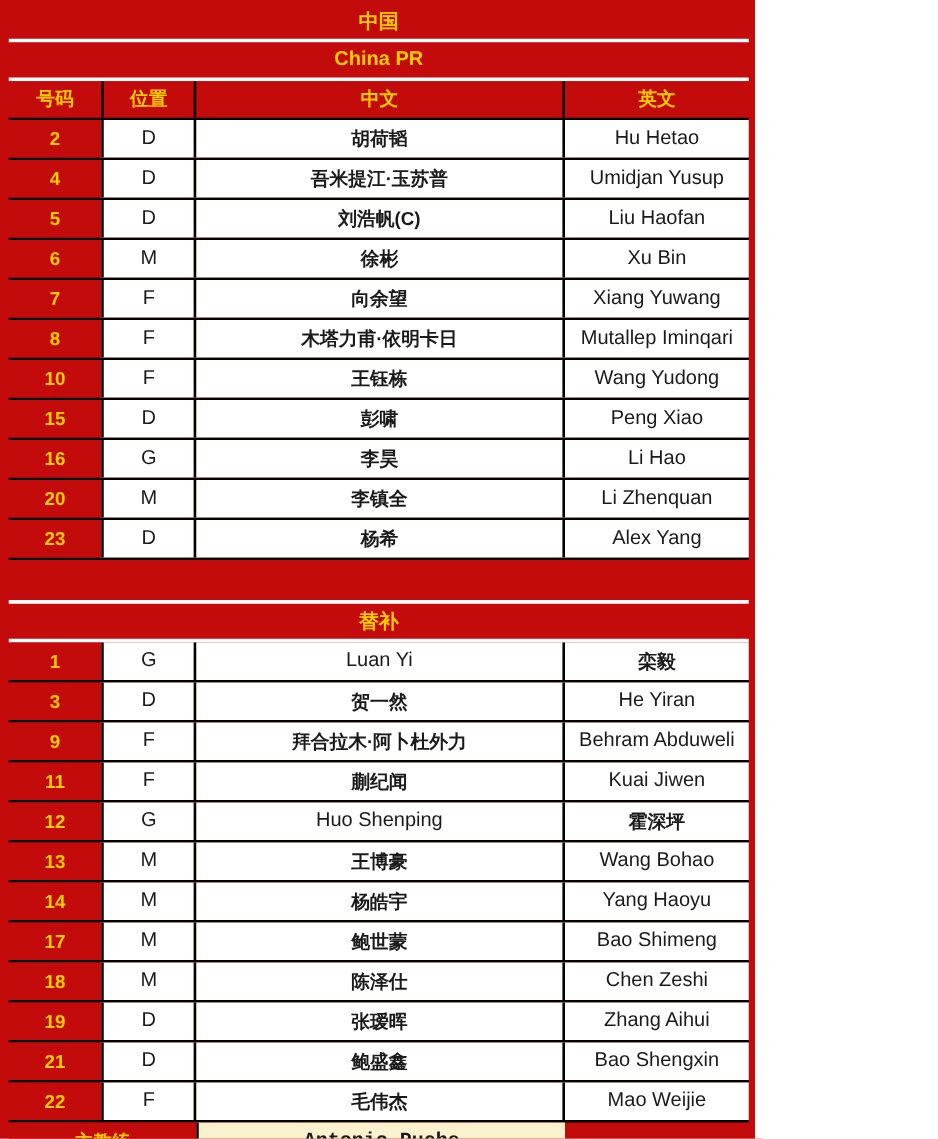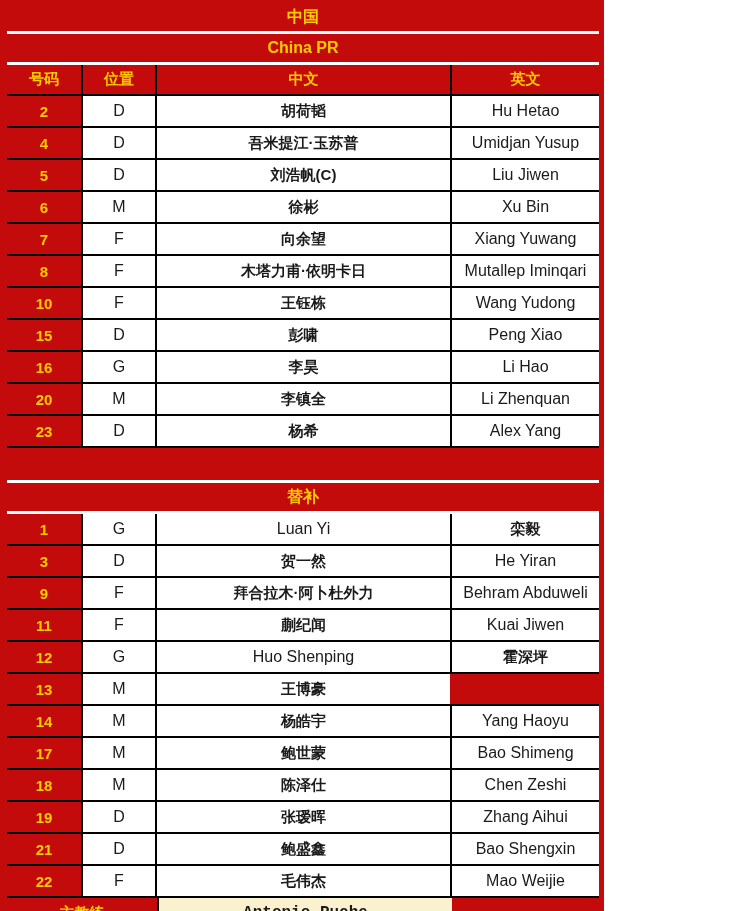--- a/index.html
+++ b/index.html
@@ -124,21 +124,21 @@
       <div class="row player-row">
     <div class="cell num">4</div>
     <div class="cell pos">D</div>
     <div class="cell cn">吾米提江·玉苏普</div>
     <div class="cell en">Umidjan Yusup</div>
   </div>
       <div class="row player-row">
     <div class="cell num">5</div>
     <div class="cell pos">D</div>
     <div class="cell cn">刘浩帆(C)</div>
-    <div class="cell en">Liu Jiwen</div>
+    <div class="cell en">Liu Haofan</div>
   </div>
       <div class="row player-row">
     <div class="cell num">6</div>
     <div class="cell pos">M</div>
     <div class="cell cn">徐彬</div>
     <div class="cell en">Xu Bin</div>
   </div>
       <div class="row player-row">
     <div class="cell num">7</div>
     <div class="cell pos">F</div>
@@ -213,20 +213,21 @@
       <div class="row player-row">
     <div class="cell num">12</div>
     <div class="cell pos">G</div>
     <div class="cell en">Huo Shenping</div>
     <div class="cell cn">霍深坪</div>
   </div>
       <div class="row player-row">
     <div class="cell num">13</div>
     <div class="cell pos">M</div>
     <div class="cell cn">王博豪</div>
+    <div class="cell en">Wang Bohao</div>
   </div>
       <div class="row player-row">
     <div class="cell num">14</div>
     <div class="cell pos">M</div>
     <div class="cell cn">杨皓宇</div>
     <div class="cell en">Yang Haoyu</div>
   </div>
       <div class="row player-row">
     <div class="cell num">17</div>
     <div class="cell pos">M</div>

